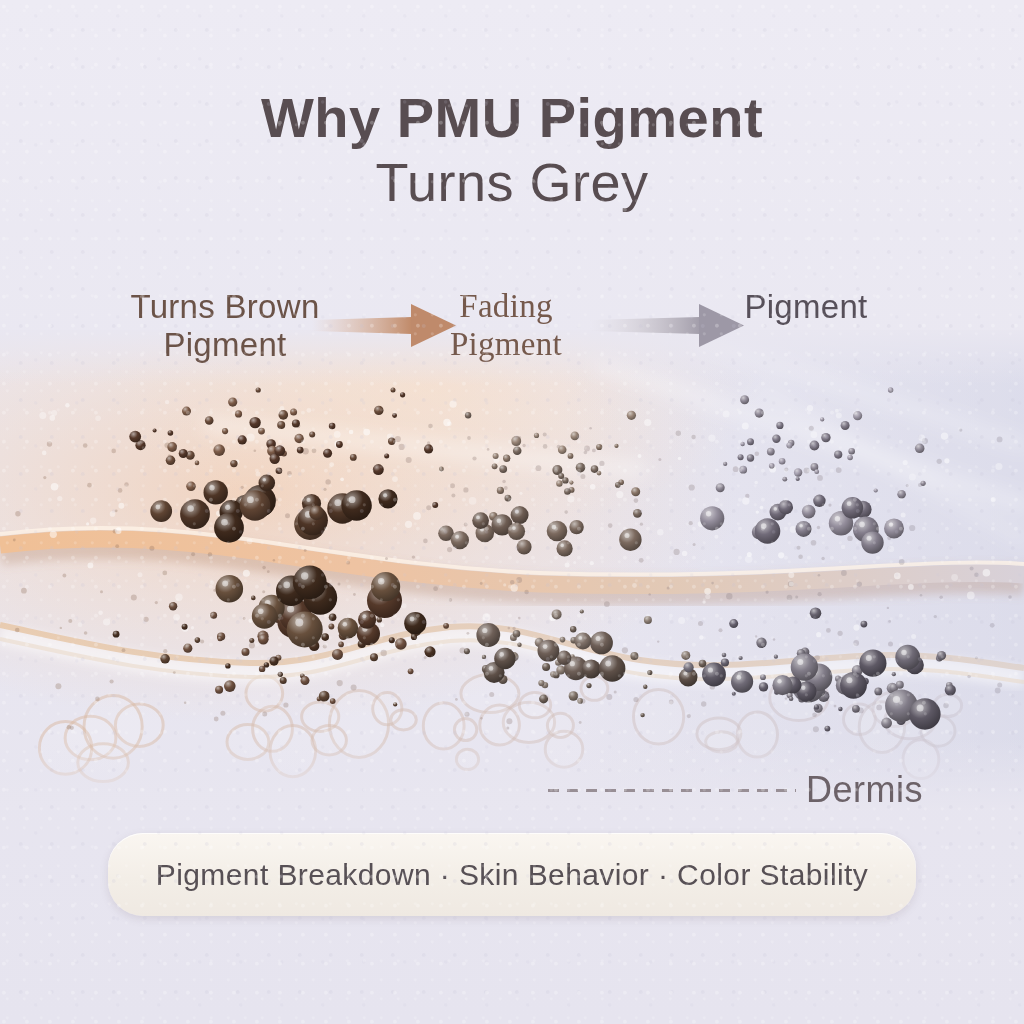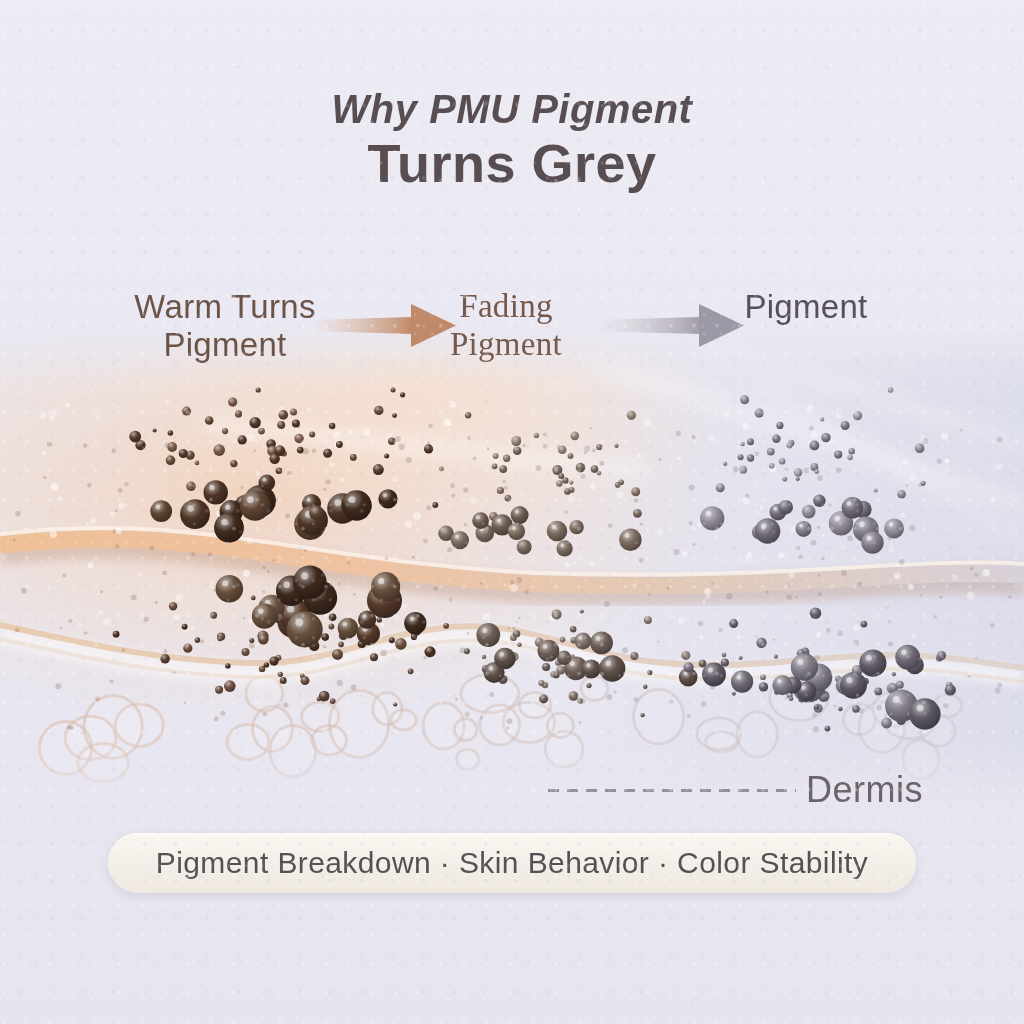--- a/index.html
+++ b/index.html
@@ -16,22 +16,22 @@
       radial-gradient(circle at 67% 81%, rgba(198,196,214,.35) 0 1.4px, transparent 2.4px),
       radial-gradient(circle at 43% 57%, rgba(255,255,255,.30) 0 1px, transparent 2px),
       radial-gradient(circle at 87% 37%, rgba(203,200,219,.28) 0 1.2px, transparent 2.2px);
     background-size:23px 29px, 31px 37px, 17px 19px, 41px 43px;
     opacity:.55;
   }
   .title{
     position:absolute; top:86px; left:0; width:1024px; text-align:center; z-index:10;
     color:#584d51; line-height:1.16; letter-spacing:.5px;
   }
-  .title .l1{font-size:40px; font-weight:700;font-style:italic;}
-  .title .l2{font-size:54px; font-weight:700;text-align:center;}
+  .title .l1{font-size:56px; font-weight:700;}
+  .title .l2{font-size:54px; font-weight:400;text-align:center;}
   .stage-label{
     position:absolute; z-index:10; text-align:center;
     font-size:33px; line-height:1.15; font-weight:400; letter-spacing:.3px;
   }
   #stage-label-1{left:90px;  top:288px; width:270px; color:#6b5348;}
   #stage-label-2{left:392px; top:288px; width:228px; color:#75594c;font-family:Liberation Serif, serif;}
   #stage-label-3{left:690px; top:288px; width:232px; color:#57505a;}
   .arrow{position:absolute; z-index:10;}
   #arrow-1{left:312px; top:299px;}
   #arrow-2{left:590px; top:299px;}
@@ -39,42 +39,42 @@
   .dermis-line{
     position:absolute; left:548px; top:789px; width:248px; height:3px; z-index:10;
     background:repeating-linear-gradient(90deg,#8a7f85 0 11px, transparent 11px 19px);
     opacity:.85;
   }
   .dermis-label{
     position:absolute; left:806px; top:769px; z-index:10;
     font-size:36px; color:#6c6268; letter-spacing:.5px;
   }
   .footer-pill{
-    position:absolute; left:108px; top:833px; width:808px; height:60px; z-index:10;
+    position:absolute; left:108px; top:833px; width:808px; height:83px; z-index:10;
     border-radius:35px;
     background:linear-gradient(180deg,#faf6f1 0%,#f3eee7 55%,#efe9e2 100%);
     box-shadow:0 3px 8px rgba(120,100,115,.16), inset 0 1px 0 rgba(255,255,255,.8);
     display:flex; align-items:center; justify-content:center;
   }
   .footer-pill span{
     font-size:30px; color:#575055; letter-spacing:.4px; white-space:nowrap;
   }
 </style>
 </head>
 <body>
 
 <div id="stage">
 
   <div class="title">
     <div class="l1">Why PMU Pigment</div>
     <div class="l2">Turns Grey</div>
   </div>
 
   <div class="stage-label" id="stage-label-1">
-    <div>Warm Turns</div>
+    <div>Turns Brown</div>
     <div>Pigment</div>
   </div>
 
   <svg class="arrow" id="arrow-1" width="146" height="54" viewBox="0 0 146 54">
     <defs>
       <linearGradient id="ag1" x1="0" y1="0" x2="1" y2="0">
         <stop offset="0" stop-opacity="0" stop-color="#ddb092"></stop>
         <stop offset="1" stop-opacity="1" stop-color="#c08a69"></stop>
       </linearGradient>
     </defs>

